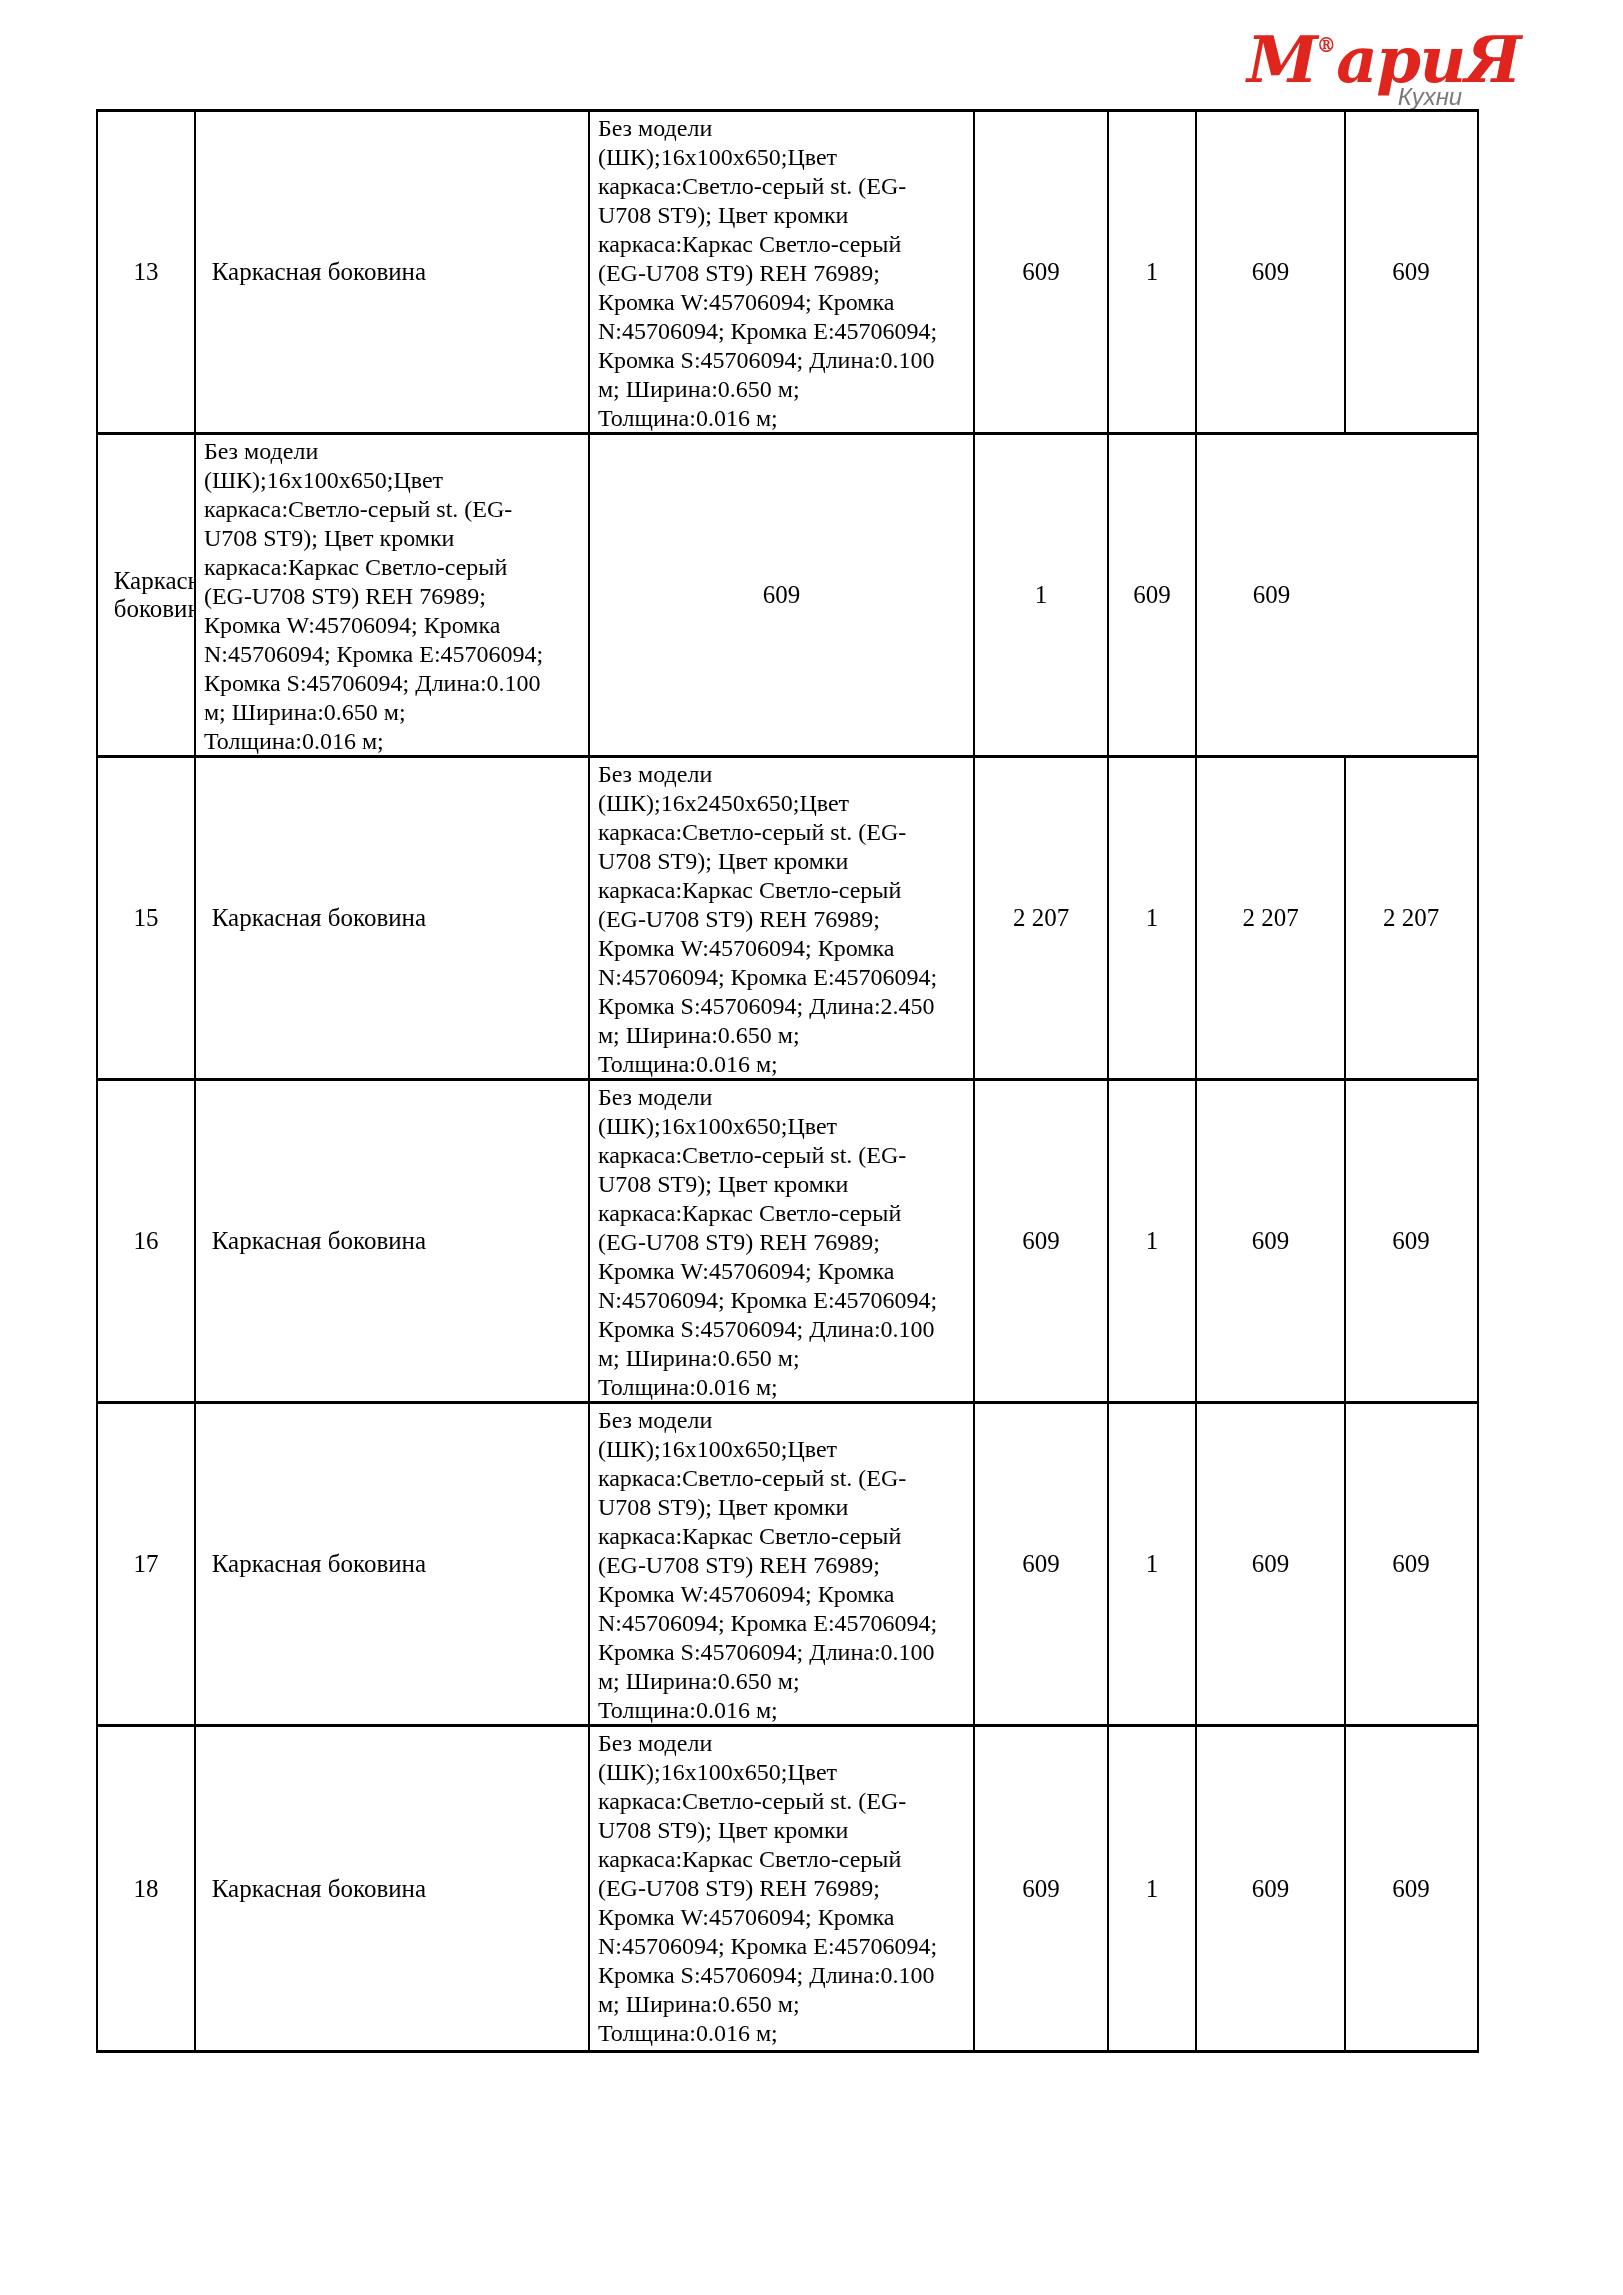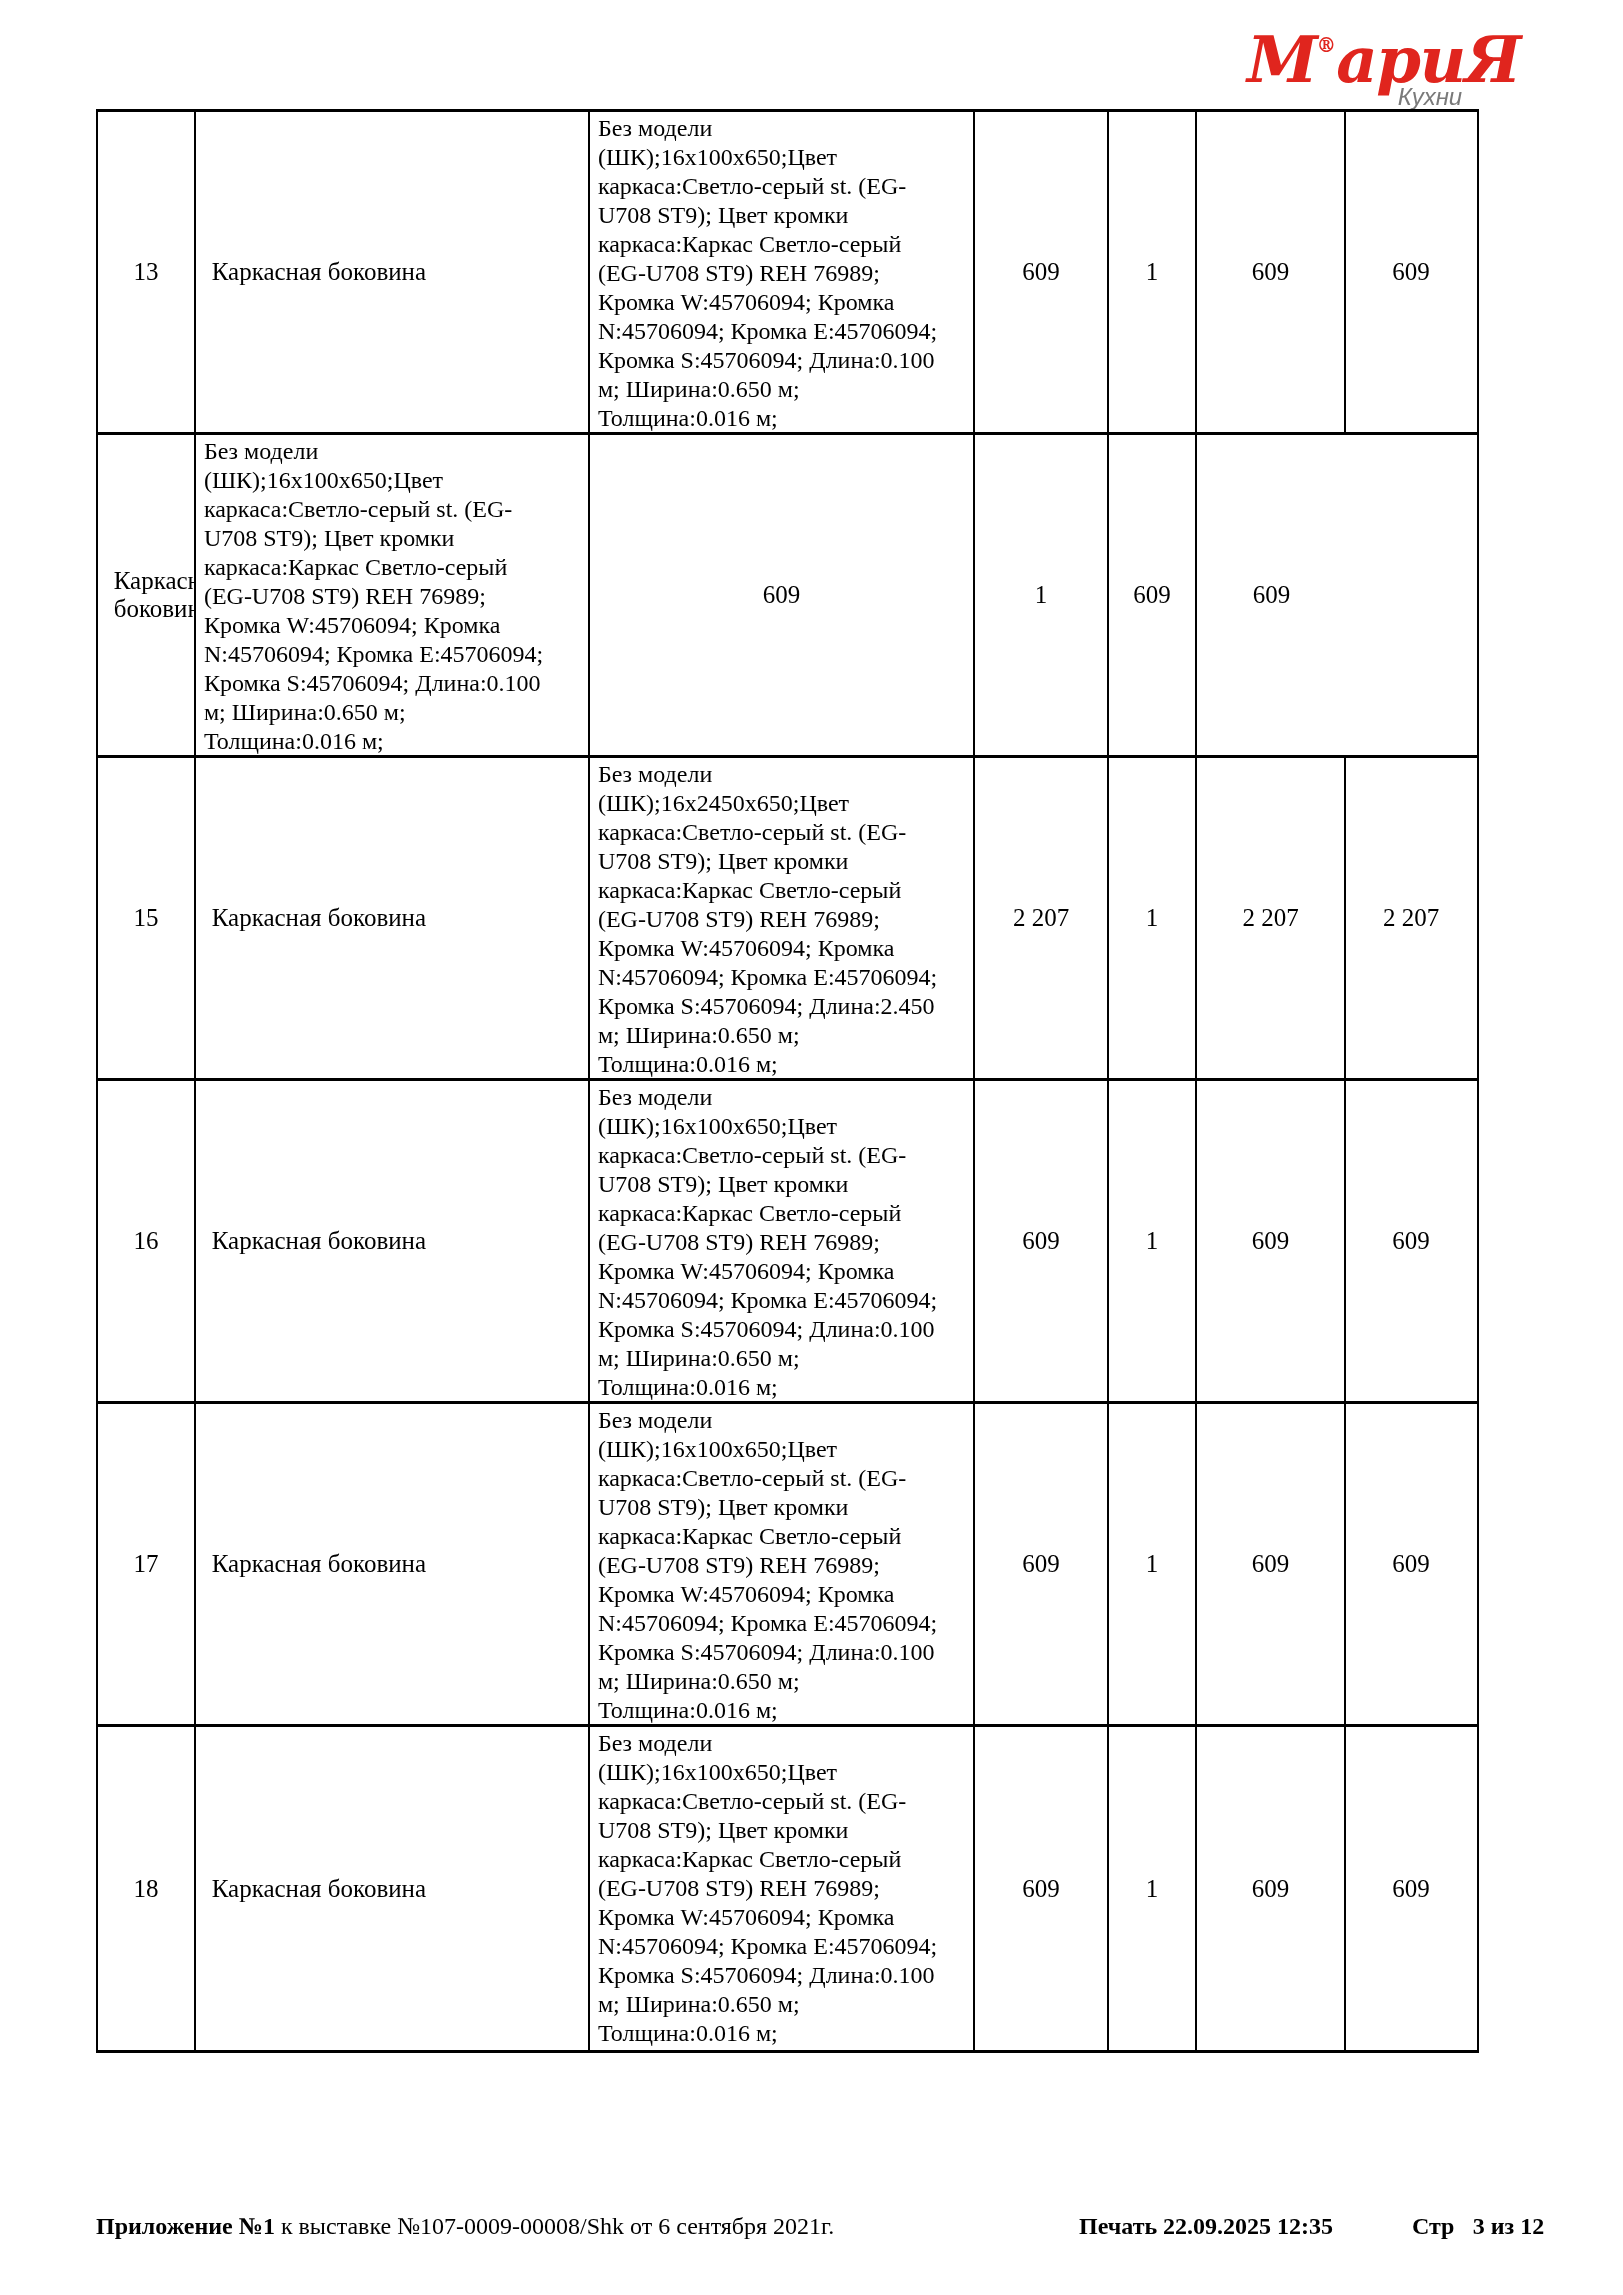--- a/index.html
+++ b/index.html
@@ -229,20 +229,15 @@
 м; Ширина:0.650 м;
 Толщина:0.016 м;</div>
       <div class="cell c-val">609</div>
       <div class="cell c-val">1</div>
       <div class="cell c-val">609</div>
       <div class="cell c-val">609</div>
     </div>
 
   </div>
 
-  <div class="footer">
-    <div class="f-appendix"><span class="bold">Приложение №1</span><span> к выставке №107-0009-00008/Shk от 6 сентября 2021г.</span></div>
-    <div class="f-print">Печать 22.09.2025 12:35</div>
-    <div class="f-page"><span>Стр</span><span class="pg-val">3 из 12</span></div>
-  </div>
 
 </div>
 
 
 </body></html>

